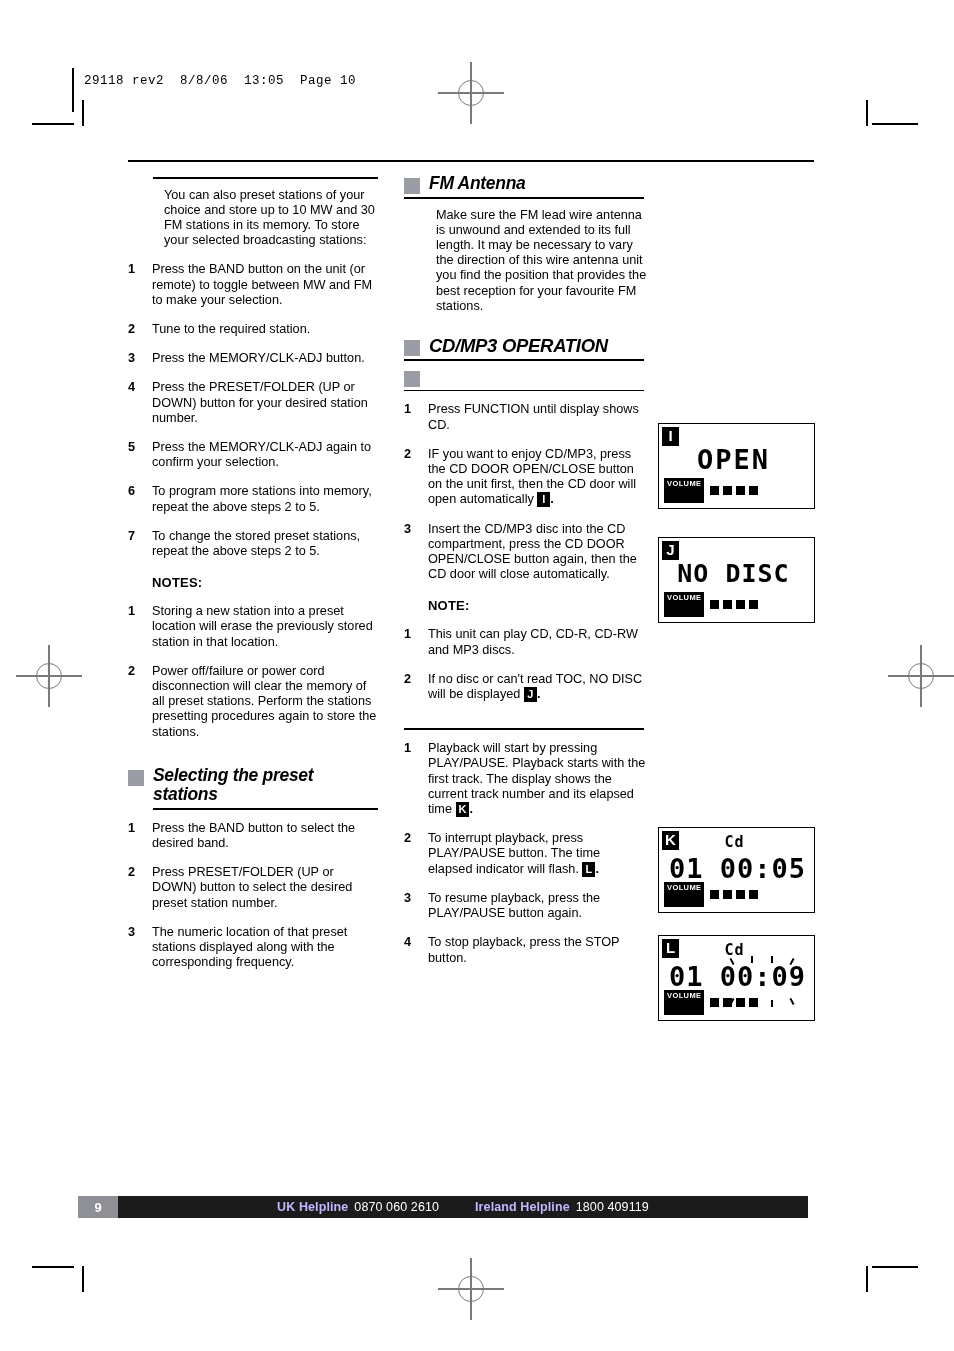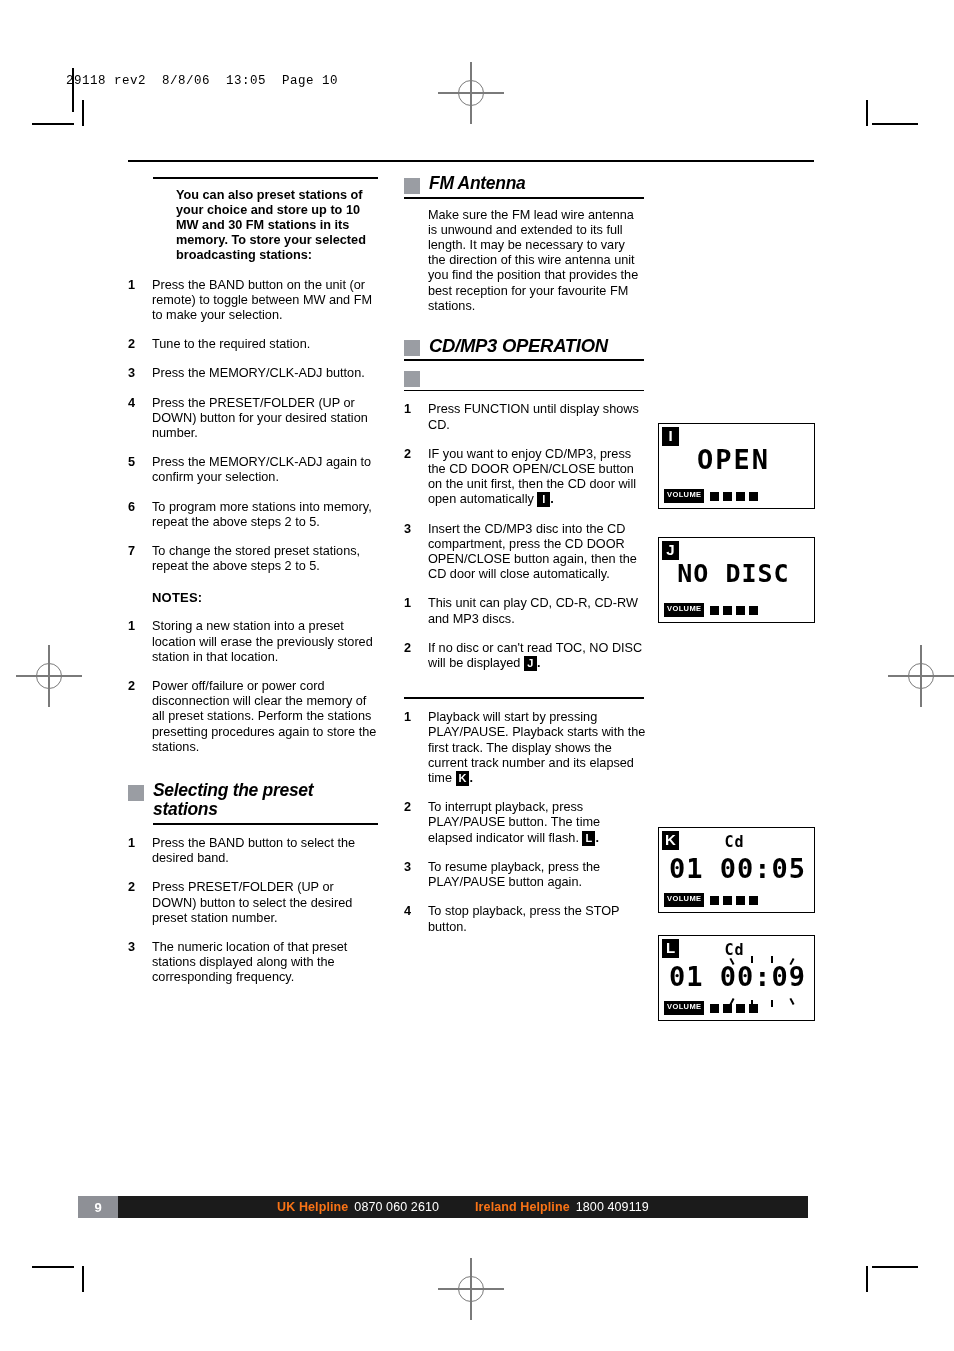--- a/index.html
+++ b/index.html
@@ -17,21 +17,21 @@
   .crop { position: absolute; background: #000; }
   .reg-circle {
     position: absolute; width: 26px; height: 26px;
     border: 1.5px solid #7a7a7a; border-radius: 50%;
   }
   .reg-h { position: absolute; height: 1.5px; background: #7a7a7a; }
   .reg-v { position: absolute; width: 1.5px; background: #7a7a7a; }
 
   
   .slug {
-    position: absolute; left: 66px; top: 74px;
+    position: absolute; left: 84px; top: 74px;
     font-family: "Liberation Mono", monospace;
     font-size: 12.5px; letter-spacing: .5px; white-space: pre;
     color: #000;
   }
   .slug-rule {
     position: absolute; left: 72px; top: 68px;
     width: 2px; height: 44px; background: #000;
   }
 
   
@@ -62,22 +62,22 @@
     font-style: normal; font-weight: normal;
     font-size: 13px; letter-spacing: 0;
   }
   .hrule { height: 2px; background: #000; margin-top: 3px; }
 
   
   .para {
     font-size: 12.7px; line-height: 15.2px;
     margin: 9px 0 0 0;
   }
-  .para.indent { margin-left: 48px; font-weight: bold; }
-  .para.indent-r { margin-left: 24px; }
+  .para.indent { margin-left: 36px; }
+  .para.indent-r { margin-left: 32px; }
 
   
   .item { display: flex; margin-top: 14px; }
   .item .num {
     flex: 0 0 24px; font-weight: bold; font-size: 12.7px;
     line-height: 15.2px;
   }
   .item .txt { font-size: 12.7px; line-height: 15.2px; }
   .item.tight { margin-top: 11px; }
 
@@ -129,21 +129,21 @@
   .seg.track {
     left: 10px; top: 26px; font-size: 27px; line-height: 29px;
   }
   .seg.time {
     right: 8px; top: 26px; font-size: 27px; line-height: 29px;
   }
   .volrow { position: absolute; left: 5px; bottom: 5px; display: flex; align-items: center; }
   .volbadge {
     background: #000; color: #fff; font-weight: bold;
     font-size: 7.5px; line-height: 11px; padding: 0 3px;
-    letter-spacing: .4px; height: 14px;
+    letter-spacing: .4px; height: 25px;
     font-family: "Liberation Sans", sans-serif;
   }
   .volbars { display: flex; gap: 4px; margin-left: 6px; }
   .volbars i { display: block; width: 9px; height: 9px; background: #000; }
 
   
   .flash { position: absolute; }
   .flash i { position: absolute; width: 1.8px; height: 7px; background: #000; }
 
   
@@ -155,21 +155,21 @@
     width: 40px; background: #8e9096; color: #fff;
     font-weight: bold; font-size: 13px;
     display: flex; align-items: center; justify-content: center;
   }
   .footer .bar {
     flex: 1; background: #1b1b1b; color: #fff;
     display: flex; align-items: center; justify-content: center;
     gap: 36px; font-size: 12.5px; font-weight: bold;
     letter-spacing: .1px;
   }
-  .footer .bar .lt { color: #f97316; font-weight: bold; }
+  .footer .bar .lt { color: #c4b5fd; font-weight: bold; }
   .footer .bar .num { color: #ffffff; font-weight: normal; }
   .fgroup { display: flex; gap: 6px; }
 </style>
 </head>
 <body>
 
 <div class="crop" style="left:32px; top:123px; width:42px; height:2px;"></div>
 <div class="crop" style="left:82px; top:100px; width:2px; height:26px;"></div>
 <div class="crop" style="left:872px; top:123px; width:46px; height:2px;"></div>
 <div class="crop" style="left:866px; top:100px; width:2px; height:26px;"></div>
@@ -310,20 +310,21 @@
       <div class="item" style="width:244px;">
         <span class="num">2</span>
         <span class="txt"><span>IF you want to enjoy CD/MP3, press the CD DOOR OPEN/CLOSE  button on the unit first, then the CD door will open automatically </span><b class="reflet">I</b><b>.</b></span>
       </div>
 
       <div class="item" style="width:244px;">
         <span class="num">3</span>
         <span class="txt">Insert the CD/MP3 disc into the CD compartment, press the CD DOOR OPEN/CLOSE button again, then the CD door will close automatically.</span>
       </div>
 
+      <div class="noteshd r" style="margin-left:24px;">NOTE:</div>
 
       <div class="item" style="width:244px;">
         <span class="num">1</span>
         <span class="txt">This unit can play CD, CD-R, CD-RW and MP3 discs.</span>
       </div>
 
       <div class="item" style="width:244px;">
         <span class="num">2</span>
         <span class="txt"><span>If no disc or can't read TOC, NO DISC will be displayed </span><b class="reflet">J</b><b>.</b></span>
       </div>

